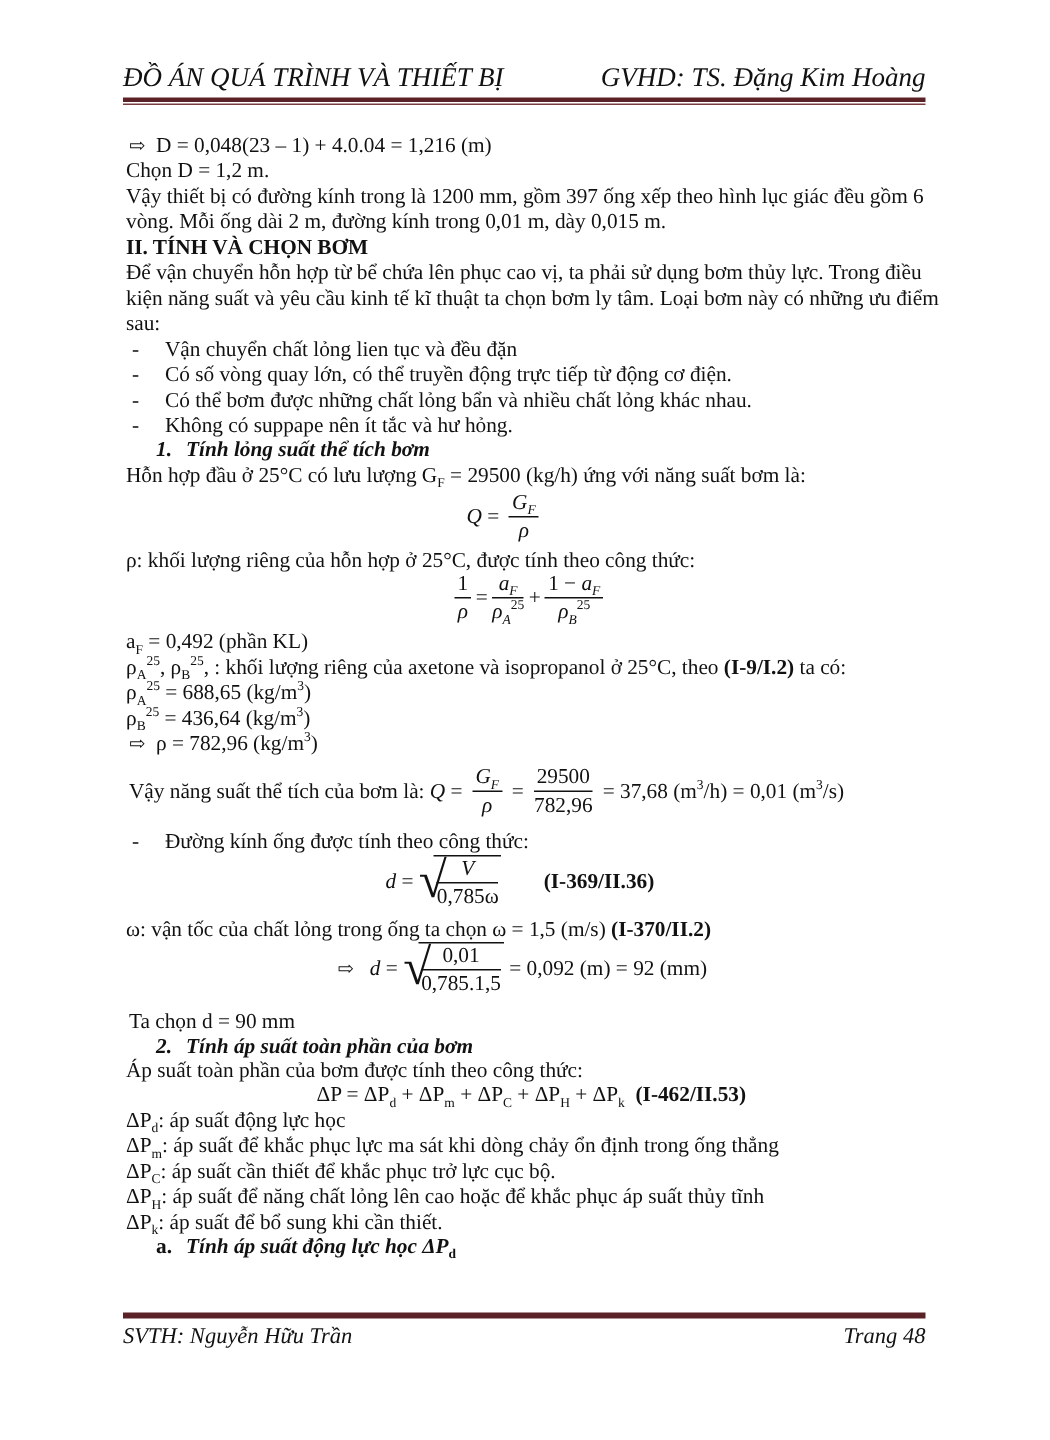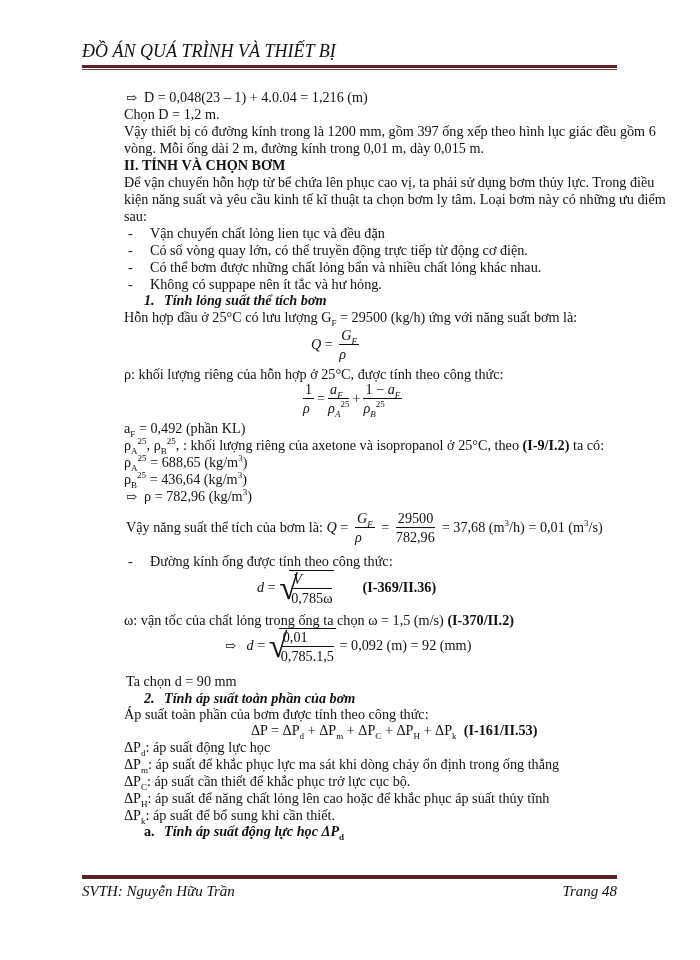--- a/index.html
+++ b/index.html
@@ -7,43 +7,44 @@
        font-family:"Liberation Serif","DejaVu Serif",serif;color:#111;font-size:14.2px;}
   .hdr{position:absolute;left:82px;top:41px;width:535px;height:20px;font-style:italic;font-size:18px;}
   .hdr .l{position:absolute;left:0;top:0;}
   .hdr .r{position:absolute;right:0;top:0;}
   .rule-top{position:absolute;left:82px;top:65px;width:535px;height:3px;background:#5a2226;}
   .rule-top2{position:absolute;left:82px;top:69px;width:535px;height:1px;background:#7a3a3e;}
   .rule-bot{position:absolute;left:82px;top:875px;width:535px;height:4px;background:#5a2226;}
   .ftr{position:absolute;left:82px;top:883px;width:535px;height:20px;font-style:italic;font-size:15px;}
   .ftr .l{position:absolute;left:0;top:0;}
   .ftr .r{position:absolute;right:0;top:0;}
-  .ln{position:absolute;left:84px;white-space:nowrap;line-height:16px;margin-left:40px;}
+  .ln{position:absolute;left:84px;white-space:nowrap;line-height:16px;}
   .b{font-weight:bold;}
   .bi{font-weight:bold;font-style:italic;}
   .bul{left:88px;}
   .bul .dash{display:inline-block;width:22px;}
   .num{left:104px;}
   .num .n{display:inline-block;width:20px;}
   sub,sup{font-size:9px;line-height:0;}
   .eq{position:absolute;white-space:nowrap;font-style:italic;}
-  .frac{display:inline-block;vertical-align:middle;margin:0 3px;font-family:Liberation Serif, serif;}
+  .frac{display:inline-block;vertical-align:middle;text-align:center;margin:0 3px;font-family:Liberation Serif, serif;}
   .frac .top{display:block;padding:0 2px;border-bottom:1px solid #111;line-height:17px;}
   .frac .bot{display:block;line-height:19px;}
   .up{font-style:normal;}
   .sqrt{display:inline-block;vertical-align:middle;position:relative;padding-left:10px;}
   .sqrt .rad{position:absolute;left:0;top:-2px;font-size:34px;font-style:normal;line-height:40px;}
   .sqrt .inner{display:inline-block;border-top:1px solid #111;padding:0 2px;}
   .arrow{font-style:normal;font-size:13px;}
 </style>
 </head>
 <body>
 
 <div class="hdr">
   <span class="l">ĐỒ ÁN QUÁ TRÌNH VÀ THIẾT BỊ</span>
+  <span class="r">GVHD: TS. Đặng Kim Hoàng</span>
 </div>
 <div class="rule-top"></div>
 <div class="rule-top2"></div>
 
 <div class="ln" style="top:89px;left:86px">
   <span class="arrow">⇨</span>&nbsp;&nbsp;<span>D = 0,048(23 – 1) + 4.0.04 = 1,216 (m)</span>
 </div>
 <div class="ln" style="top:106px">Chọn D = 1,2 m.</div>
 <div class="ln" style="top:123px">Vậy thiết bị có đường kính trong là 1200 mm, gồm 397 ống xếp theo hình lục giác đều gồm 6</div>
 <div class="ln" style="top:140px">vòng. Mỗi ống dài 2 m, đường kính trong 0,01 m, dày 0,015 m.</div>
@@ -79,21 +80,21 @@
 <div class="eq" style="left:257px;top:570px">d<span class="up"> = </span><span class="sqrt"><span class="rad">√</span><span class="inner"><span class="frac" style="margin:0"><span class="top">V</span><span class="bot up">0,785ω</span></span></span></span><span class="up b" style="margin-left:28px">(I-369/II.36)</span></div>
 
 <div class="ln" style="top:612px"><span>ω: vận tốc của chất lỏng trong ống ta chọn ω = 1,5 (m/s) </span><span class="b">(I-370/II.2)</span></div>
 
 <div class="eq" style="left:225px;top:628px"><span class="arrow">⇨</span>&nbsp;&nbsp; d<span class="up"> = </span><span class="sqrt up"><span class="rad">√</span><span class="inner"><span class="frac" style="margin:0"><span class="top">0,01</span><span class="bot">0,785.1,5</span></span></span></span> <span class="up">= 0,092 (m)  =  92 (mm)</span></div>
 
 <div class="ln" style="top:673px;left:86px">Ta chọn d = 90 mm</div>
 <div class="ln num bi" style="top:690px"><span class="n">2.</span><span>Tính áp suất toàn phần của bơm</span></div>
 <div class="ln" style="top:706px">Áp suất toàn phần của bơm được tính theo công thức:</div>
 
-<div class="ln" style="top:722px;left:211px">ΔP = ΔP<sub>d</sub> + ΔP<sub>m</sub> + ΔP<sub>C</sub> + ΔP<sub>H</sub> + ΔP<sub>k</sub>&nbsp;&nbsp;<span class="b">(I-161/II.53)</span></div>
+<div class="ln" style="top:722px;left:211px">ΔP = ΔP<sub>d</sub> + ΔP<sub>m</sub> + ΔP<sub>C</sub> + ΔP<sub>H</sub> + ΔP<sub>k</sub>&nbsp;&nbsp;<span class="b">(I-462/II.53)</span></div>
 
 <div class="ln" style="top:739px">ΔP<sub>d</sub><span>: áp suất động lực học</span></div>
 <div class="ln" style="top:756px">ΔP<sub>m</sub><span>: áp suất để khắc phục lực ma sát khi dòng chảy ổn định trong ống thẳng</span></div>
 <div class="ln" style="top:773px">ΔP<sub>C</sub><span>: áp suất cần thiết để khắc phục trở lực cục bộ.</span></div>
 <div class="ln" style="top:790px">ΔP<sub>H</sub><span>: áp suất để năng chất lỏng lên cao hoặc để khắc phục áp suất thủy tĩnh</span></div>
 <div class="ln" style="top:807px">ΔP<sub>k</sub><span>: áp suất để bổ sung khi cần thiết.</span></div>
 
 <div class="ln num b" style="top:823px"><span class="n">a.</span><span style="font-style:italic">Tính áp suất động lực học ΔP</span><sub>d</sub></div>
 
 <div class="rule-bot"></div>

